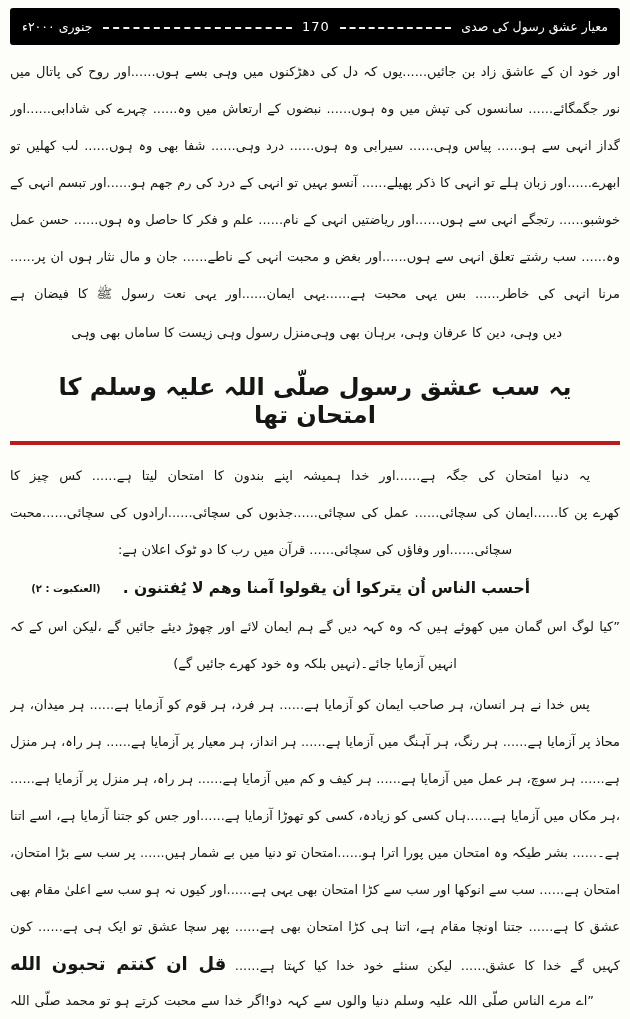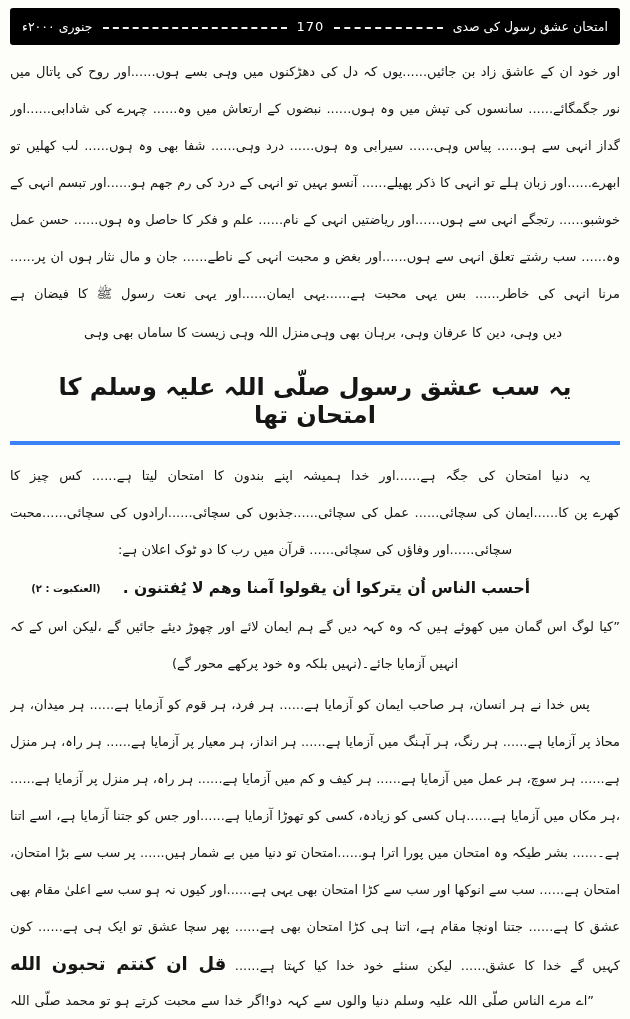--- a/index.html
+++ b/index.html
@@ -33,76 +33,76 @@
   
   .couplet{
     display:flex;justify-content:space-between;align-items:center;
     height:37px;font-size:13px;padding:0 58px 0 74px;margin-top:2px;
   }
   .hemi{white-space:nowrap;}
   
   .heading-wrap{text-align:center;margin:18px 0 12px;}
   .heading{
     display:inline-block;margin:0;font-size:24px;font-weight:bold;
-    padding:4px 30px 12px;border-bottom:4px solid #3b82f6;
+    padding:4px 30px 12px;border-bottom:4px solid #b91c1c;
   }
   
   .verse-row{
     display:flex;align-items:center;height:40px;gap:22px;
     padding-right:90px;font-weight:bold;
   }
   .verse{font-size:15.5px;white-space:nowrap;}
   .verse-ref{font-size:10px;white-space:nowrap;}
   .para3{margin-top:4px;}
 </style>
 </head>
 <body>
 
 <div class="page">
 
   <header class="topbar">
-    <span class="bar-title">امتحان عشق رسول کی صدی</span>
+    <span class="bar-title">معیار عشق رسول کی صدی</span>
     <span class="dash d1"></span>
     <span class="bar-page">170</span>
     <span class="dash d2"></span>
     <span class="bar-date">جنوری ۲۰۰۰ء</span>
   </header>
 
   <section class="para">
       <div class="tline">اور خود ان کے عاشق زاد بن جائیں......یوں کہ دل کی دھڑکنوں میں وہی بسے ہوں......اور روح کی پاتال میں انہی کا</div>
       <div class="tline">نور جگمگائے...... سانسوں کی تپش میں وہ ہوں...... نبضوں کے ارتعاش میں وہ...... چہرے کی شادابی......اور من کا</div>
       <div class="tline">گداز انہی سے ہو...... پیاس وہی...... سیرابی وہ ہوں...... درد وہی...... شفا بھی وہ ہوں...... لب کھلیں تو انہی کا نام</div>
       <div class="tline">ابھرے......اور زبان ہلے تو انہی کا ذکر پھیلے...... آنسو بہیں تو انہی کے درد کی رم جھم ہو......اور تبسم انہی کے پیار کی</div>
       <div class="tline">خوشبو...... رتجگے انہی سے ہوں......اور ریاضتیں انہی کے نام...... علم و فکر کا حاصل وہ ہوں...... حسن عمل کا محور</div>
       <div class="tline">وہ...... سب رشتے تعلق انہی سے ہوں......اور بغض و محبت انہی کے ناطے...... جان و مال نثار ہوں ان پر...... جینا</div>
       <div class="tline">مرنا انہی کی خاطر...... بس یہی محبت ہے......یہی ایمان......اور یہی نعت رسول ﷺ کا فیضان ہے</div>
     </section>
 
   <div class="couplet">
     <span class="hemi">دیں وہی، دین کا عرفان وہی، برہان بھی وہی</span>
-    <span class="hemi">منزل اللہ وہی زیست کا ساماں بھی وہی</span>
+    <span class="hemi">منزل رسول وہی زیست کا ساماں بھی وہی</span>
   </div>
 
   <div class="heading-wrap">
     <h1 class="heading">یہ سب عشق رسول صلّی اللہ علیہ وسلم کا امتحان تھا</h1>
   </div>
 
   <section class="para indent-first">
       <div class="tline">یہ دنیا امتحان کی جگہ ہے......اور خدا ہمیشہ اپنے بندون کا امتحان لیتا ہے...... کس چیز کا امتحان......سچائی اور</div>
       <div class="tline">کھرے پن کا......ایمان کی سچائی...... عمل کی سچائی......جذبوں کی سچائی......ارادوں کی سچائی......محبت کی</div>
     </section>
   <div class="tline center">سچائی......اور وفاؤں کی سچائی...... قرآن میں رب کا دو ٹوک اعلان ہے:</div>
 
   <div class="verse-row">
     <span class="verse">أحسب الناس اُن يتركوا أن يقولوا آمنا وهم لا يُفتنون .</span>
     <span class="verse-ref">(العنكبوت : ۲)</span>
   </div>
 
   <div class="tline">”کیا لوگ اس گمان میں کھوئے ہیں کہ وہ کہہ دیں گے ہم ایمان لائے اور چھوڑ دیئے جائیں گے ،لیکن اس کے کہ</div>
-  <div class="tline center">انہیں آزمایا جائے۔(نہیں بلکہ وہ خود پرکھے محور گے)</div>
+  <div class="tline center">انہیں آزمایا جائے۔(نہیں بلکہ وہ خود کھرے جائیں گے)</div>
 
   <section class="para para3 indent-first">
       <div class="tline">پس خدا نے ہر انسان، ہر صاحب ایمان کو آزمایا ہے...... ہر فرد، ہر قوم کو آزمایا ہے...... ہر میدان، ہر</div>
       <div class="tline">محاذ پر آزمایا ہے...... ہر رنگ، ہر آہنگ میں آزمایا ہے...... ہر انداز، ہر معیار پر آزمایا ہے...... ہر راہ، ہر منزل پر آزمایا</div>
       <div class="tline">ہے...... ہر سوچ، ہر عمل میں آزمایا ہے...... ہر کیف و کم میں آزمایا ہے...... ہر راہ، ہر منزل پر آزمایا ہے...... ہر زمان</div>
       <div class="tline">،ہر مکاں میں آزمایا ہے......ہاں کسی کو زیادہ، کسی کو تھوڑا آزمایا ہے......اور جس کو جتنا آزمایا ہے، اسے اتنا ہی نوازا</div>
       <div class="tline">ہے۔...... بشر طیکہ وہ امتحان میں پورا اترا ہو......امتحان تو دنیا میں بے شمار ہیں...... پر سب سے بڑا امتحان، عشق کا</div>
       <div class="tline">امتحان ہے...... سب سے انوکھا اور سب سے کڑا امتحان بھی یہی ہے......اور کیوں نہ ہو سب سے اعلیٰ مقام بھی تو</div>
       <div class="tline">عشق کا ہے...... جتنا اونچا مقام ہے، اتنا ہی کڑا امتحان بھی ہے...... پھر سچا عشق تو ایک ہی ہے...... کون سا؟...... آپ</div>
     </section>

